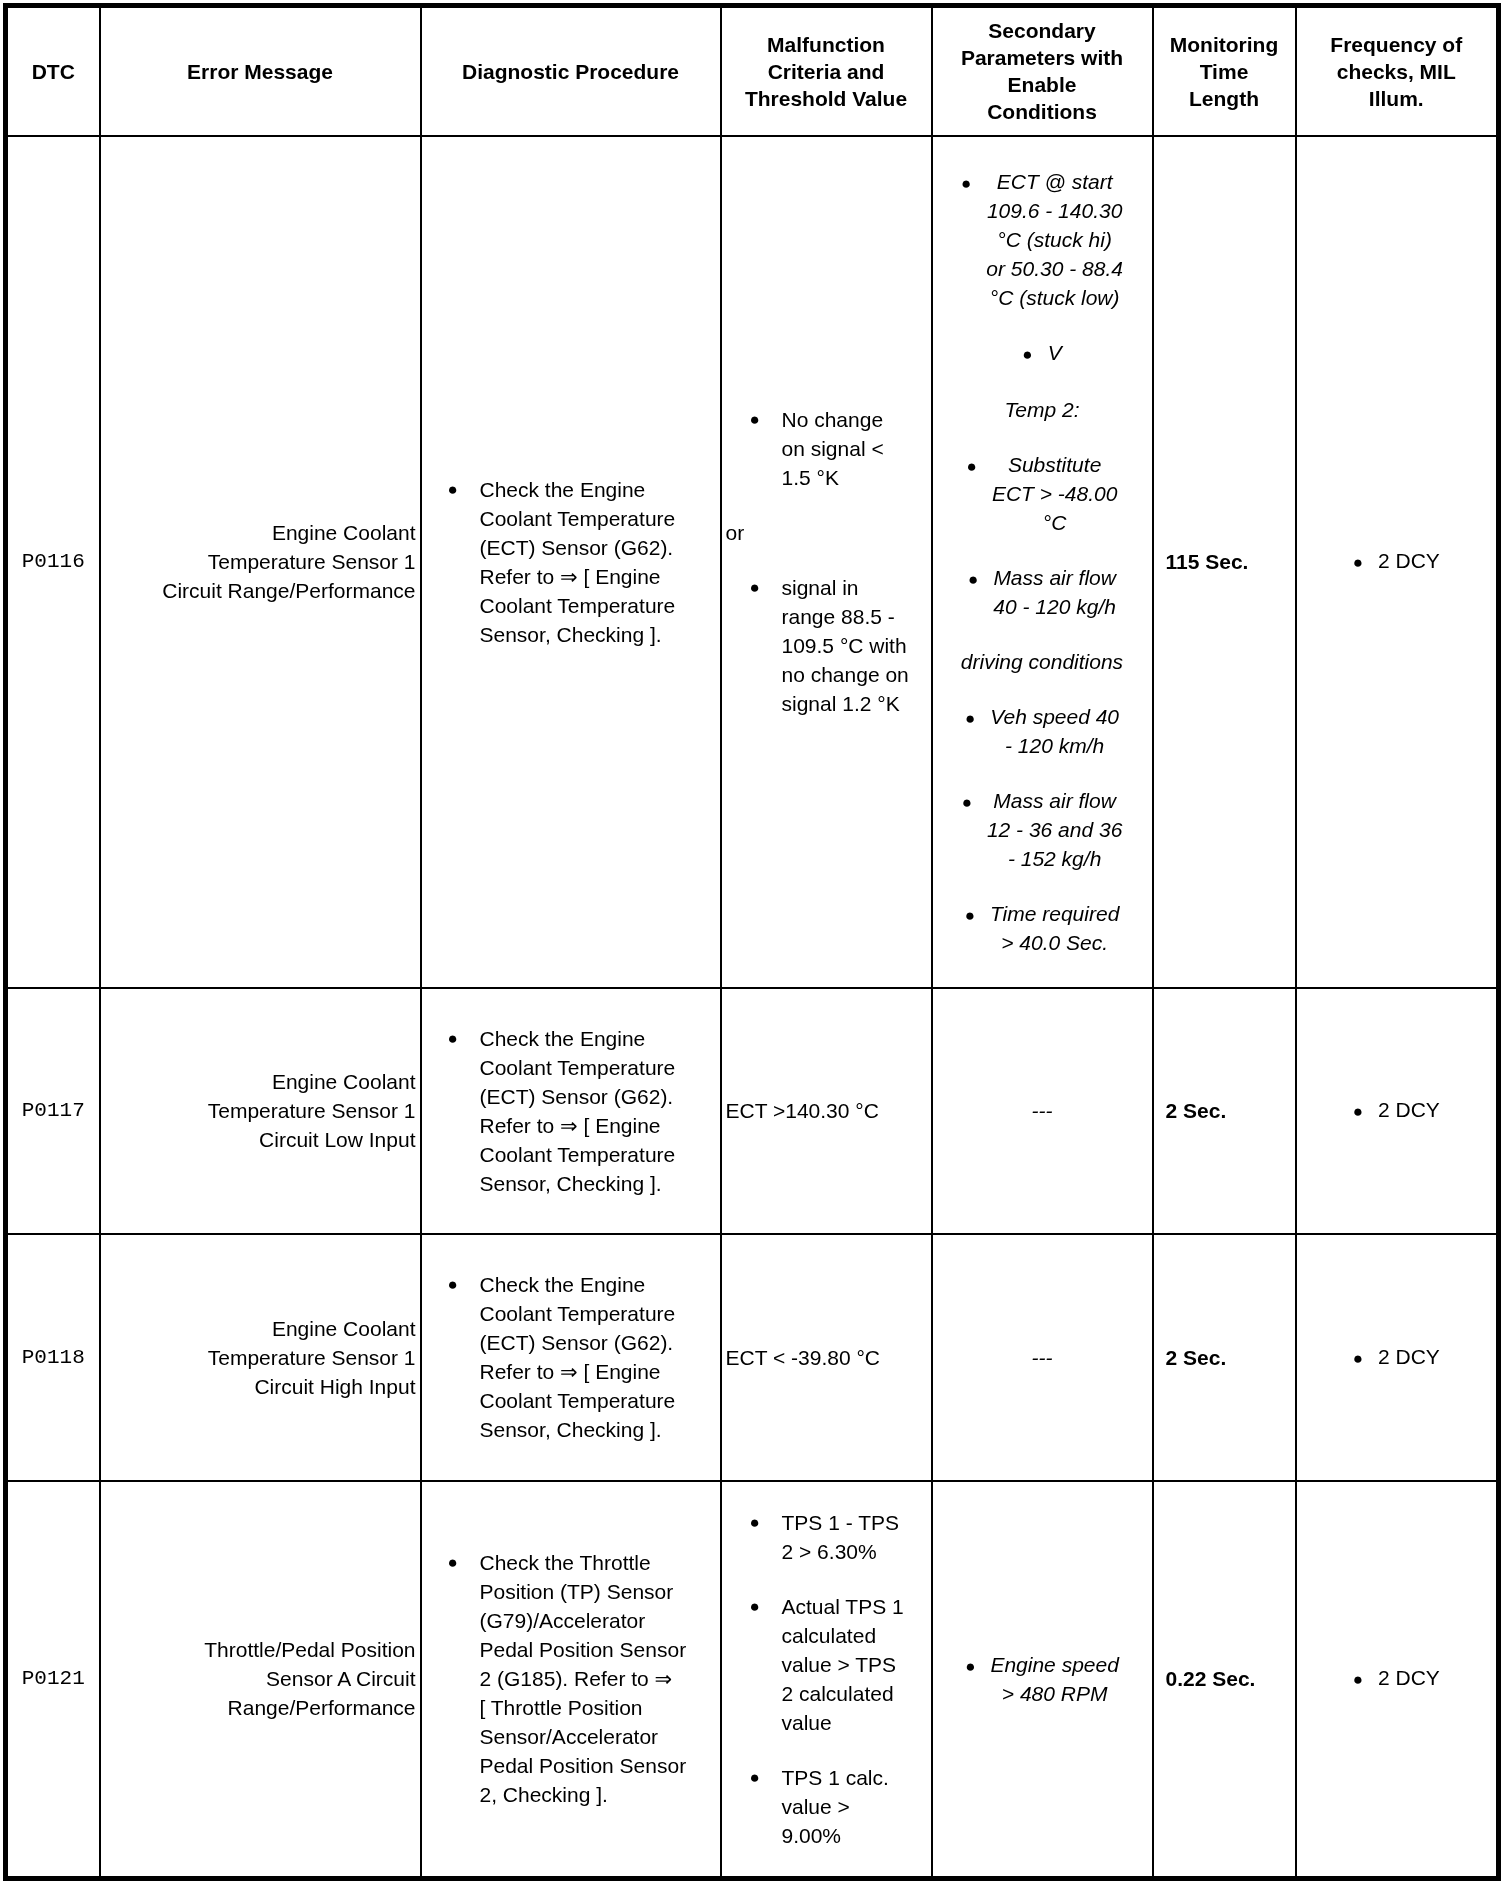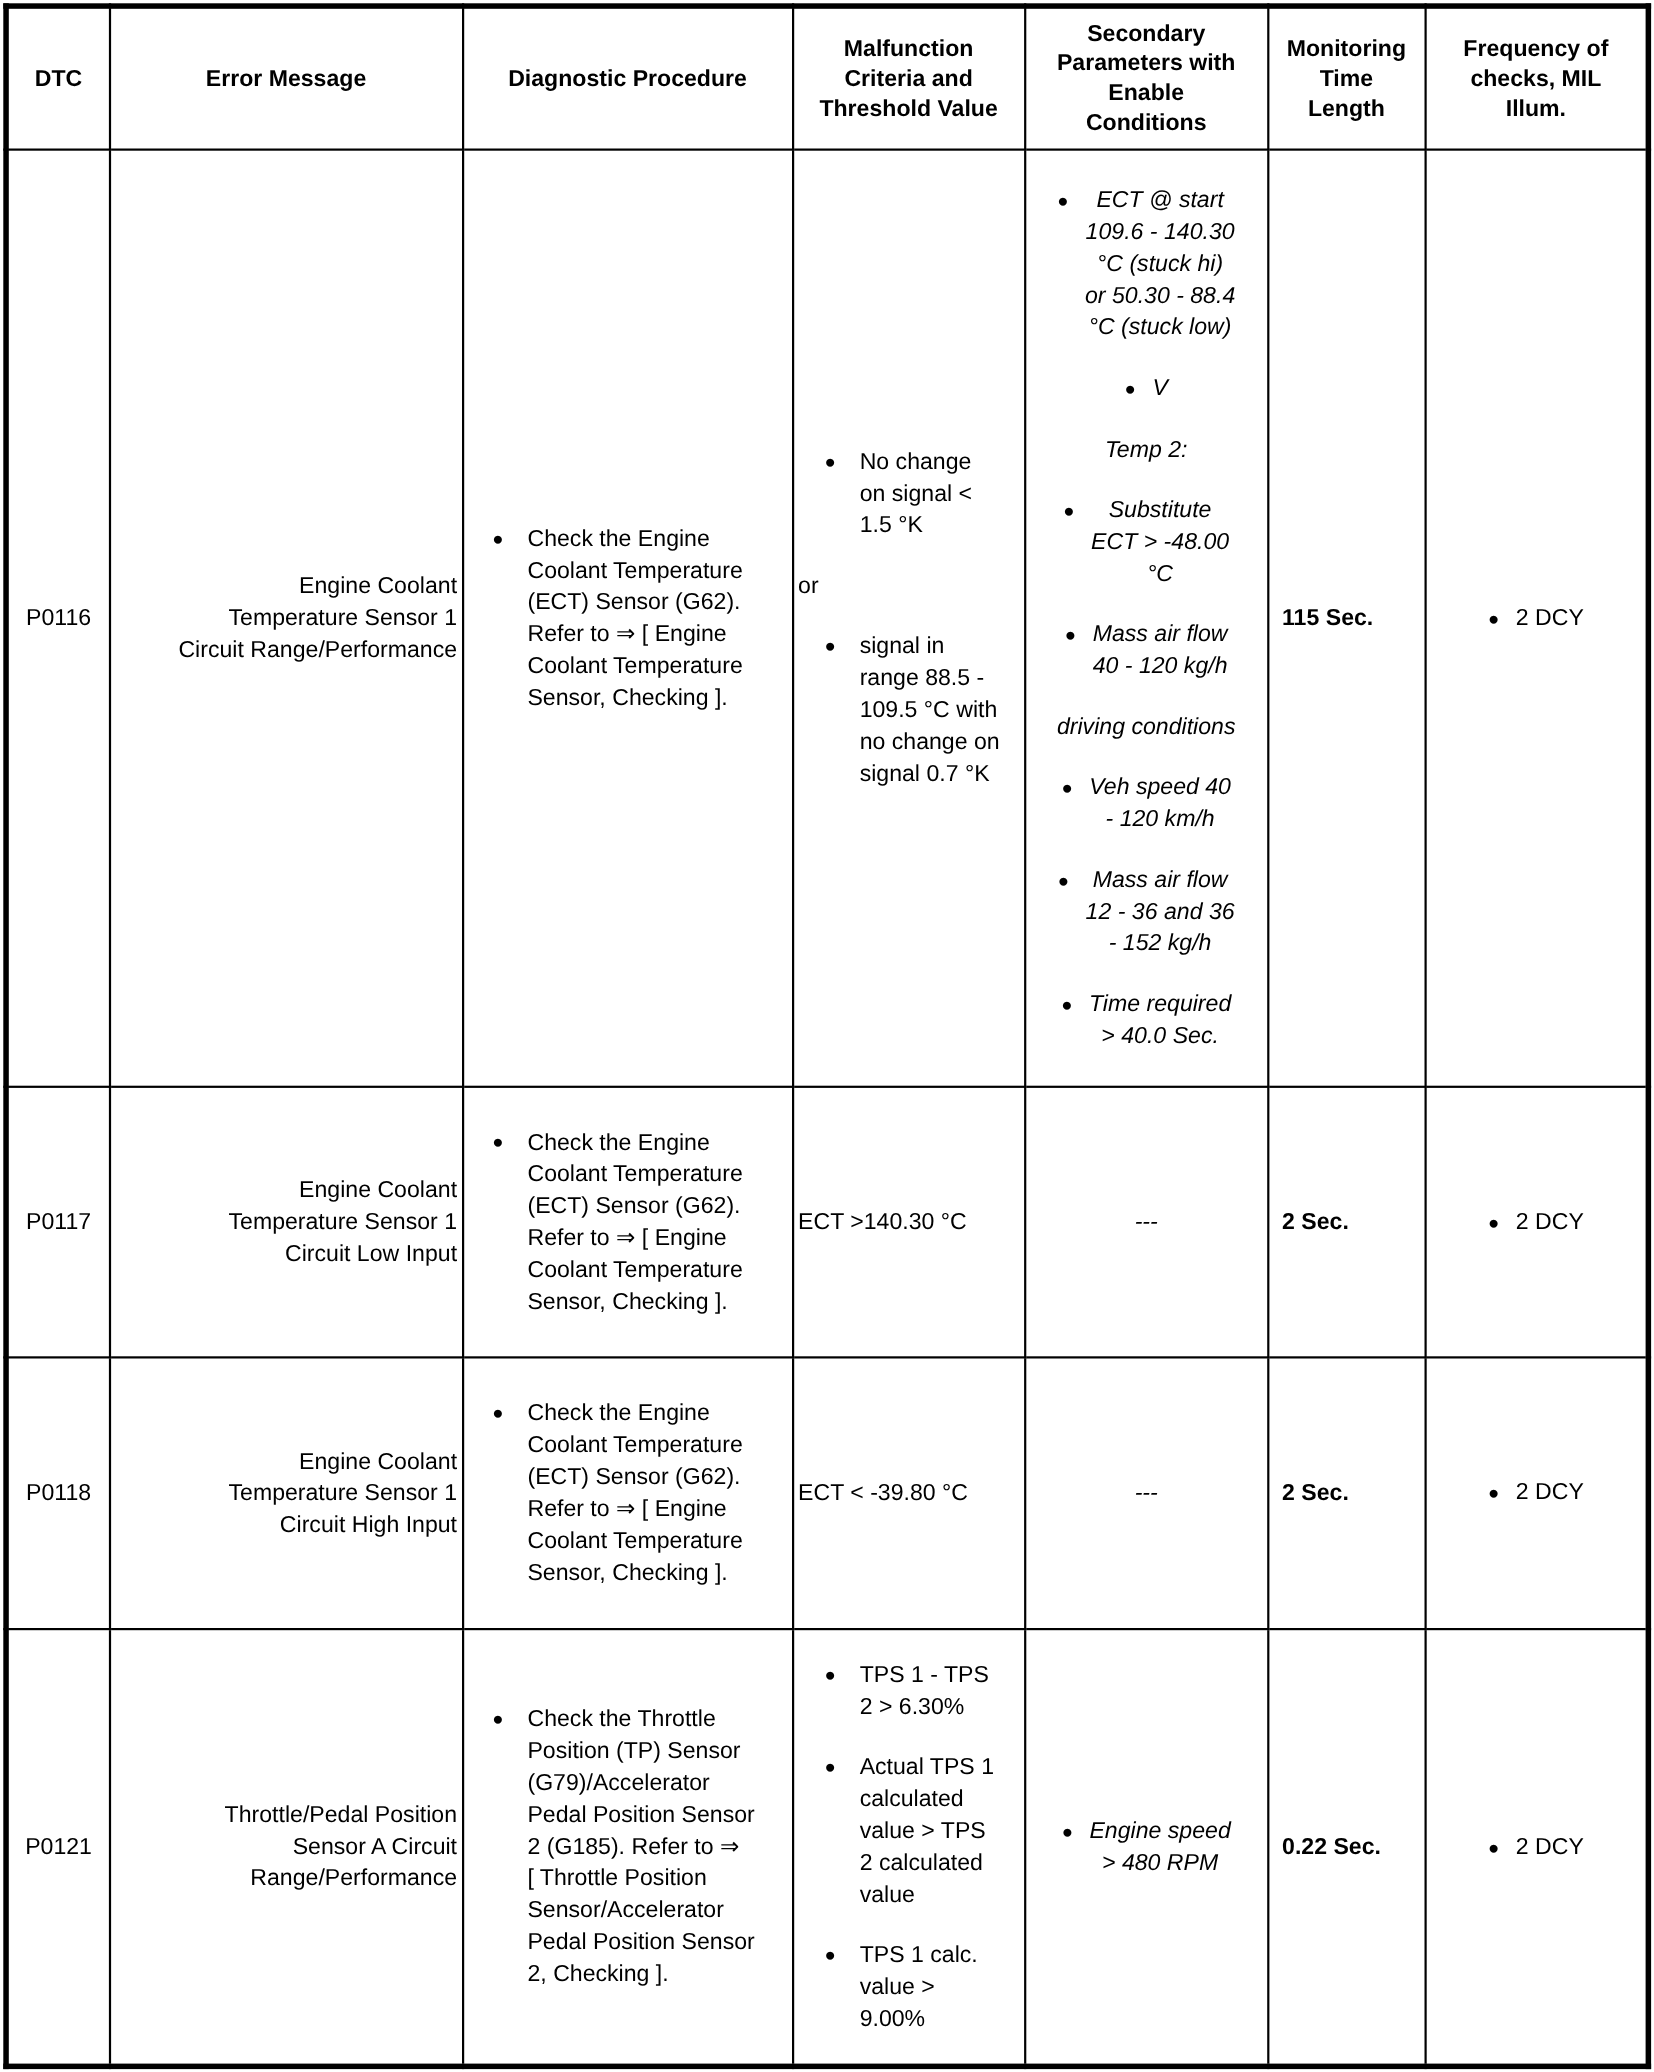--- a/index.html
+++ b/index.html
@@ -38,21 +38,21 @@
     line-height:27px;
     text-align:center;
     white-space:pre-line;
     padding:2px;
   }
   td {
     font-size:21px;
     line-height:29px;
   }
 
-  .cell-dtc        { text-align:center; }
+  .cell-dtc        { text-align:center;font-family:Liberation Mono, monospace; }
   .cell-error      { padding-left:23px; padding-right:4px; white-space:pre-line;text-align:right; }
   .cell-diagnostic { padding:12px 6px 12px 24px; }
   .cell-malfunction{ padding:12px 4px 12px 26px; }
   .cell-secondary  { padding:12px 8px; text-align:center;font-style:italic; }
   .cell-monitoring { padding-left:12px; padding-right:2px;font-weight:bold; }
   .cell-frequency  { text-align:center;margin-top:20px; }
 
   
   .li { display:flex; align-items:flex-start; }
   .li .bullet { flex:0 0 32px; text-align:left; padding-left:2px; font-size:17px; }
@@ -124,21 +124,21 @@
 on signal &lt;
 1.5 °K</span>
             </div>
             <div class="li plain">or</div>
             <div class="li">
               <span class="bullet">●</span>
               <span class="txt">signal in
 range 88.5 -
 109.5 °C with
 no change on
-signal 0.7 °K</span>
+signal 1.2 °K</span>
             </div>
           </td>
           <td class="cell-secondary">
             <div class="ci"><span class="bullet">●</span><span class="txt">ECT @ start
 109.6 - 140.30
 °C (stuck hi)
 or 50.30 - 88.4
 °C (stuck low)</span></div>
             <div class="ci"><span class="bullet">●</span><span class="txt">V</span></div>
             <div class="ci plain">Temp 2:</div>

